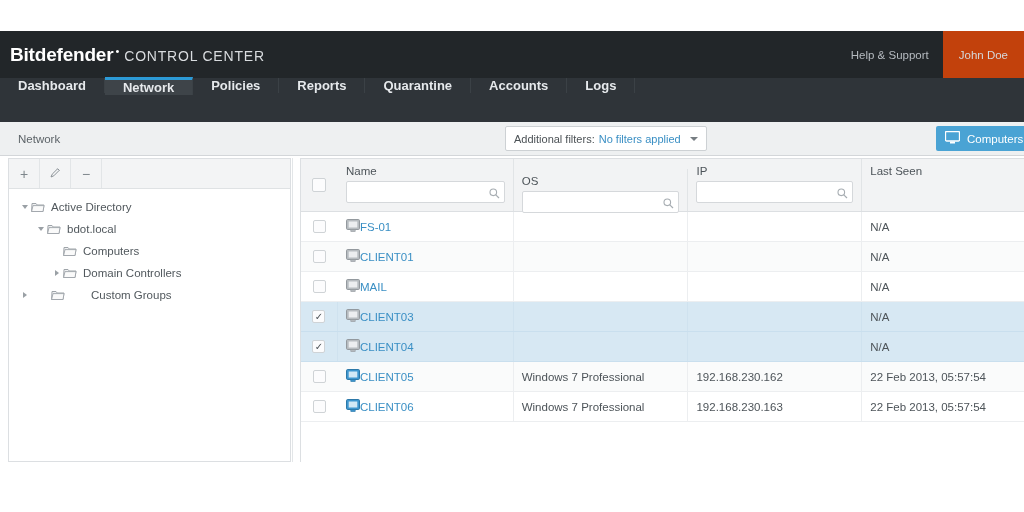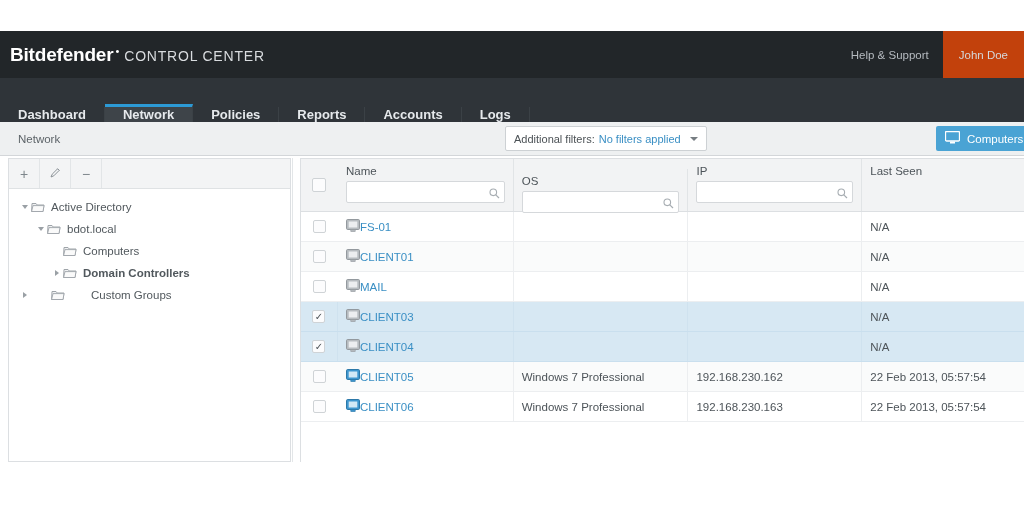--- a/index.html
+++ b/index.html
@@ -82,21 +82,21 @@
     cursor: pointer;
   }
 
   
   .nav-bar {
     position: absolute;
     left: 0; top: 78px;
     width: 1024px; height: 44px;
     background: #2f3439;
     display: flex;
-    align-items: flex-end;
+    align-items: flex-start;
     border-bottom: 1px solid #c9ccd0;
   }
   .nav-item {
     position: relative;
     display: flex;
     align-items: center;
     padding: 0 18px;
     color: #e6e9ec;
     font-size: 13px;
     font-weight: bold;
@@ -360,20 +360,23 @@
       <div class="nav-item active">
         <span>Network</span>
       </div>
       <div class="nav-item">
         <span>Policies</span>
       </div>
       <div class="nav-item">
         <span>Reports</span>
       </div>
       <div class="nav-item">
+        <span>Quarantine</span>
+      </div>
+      <div class="nav-item">
         <span>Accounts</span>
       </div>
       <div class="nav-item">
         <span>Logs</span>
       </div>
     </div>
 
   <div class="sub-bar">
     <div class="crumb">Network</div>
 
@@ -440,21 +443,21 @@
         <div class="tree-node" style="padding-left: 42px;">
           <span class="arrow"></span>
           <span class="folder">
             <svg width="14" height="12" viewBox="0 0 14 12">
               <path d="M1 2.5 L5 2.5 L6.3 4 L13 4 L12 10.5 L0.6 10.5 Z" fill="#f0f1f2" stroke="#9ea4a9" stroke-width="1"></path>
               <path d="M0.6 10.5 L2 4.6 L13 4.6 L12 10.5 Z" fill="#fafafa" stroke="#9ea4a9" stroke-width="0.9"></path>
             </svg>
           </span>
           <span class="node-label">Computers</span>
         </div>
-        <div class="tree-node" style="padding-left: 42px; font-weight: bold;">
+        <div class="tree-node" style="padding-left: 42px;">
           <span class="arrow">
             <span class="right"></span>
           </span>
           <span class="folder">
             <svg width="14" height="12" viewBox="0 0 14 12">
               <path d="M1 2.5 L5 2.5 L6.3 4 L13 4 L12 10.5 L0.6 10.5 Z" fill="#f0f1f2" stroke="#9ea4a9" stroke-width="1"></path>
               <path d="M0.6 10.5 L2 4.6 L13 4.6 L12 10.5 Z" fill="#fafafa" stroke="#9ea4a9" stroke-width="0.9"></path>
             </svg>
           </span>
           <span class="node-label">Domain Controllers</span>

